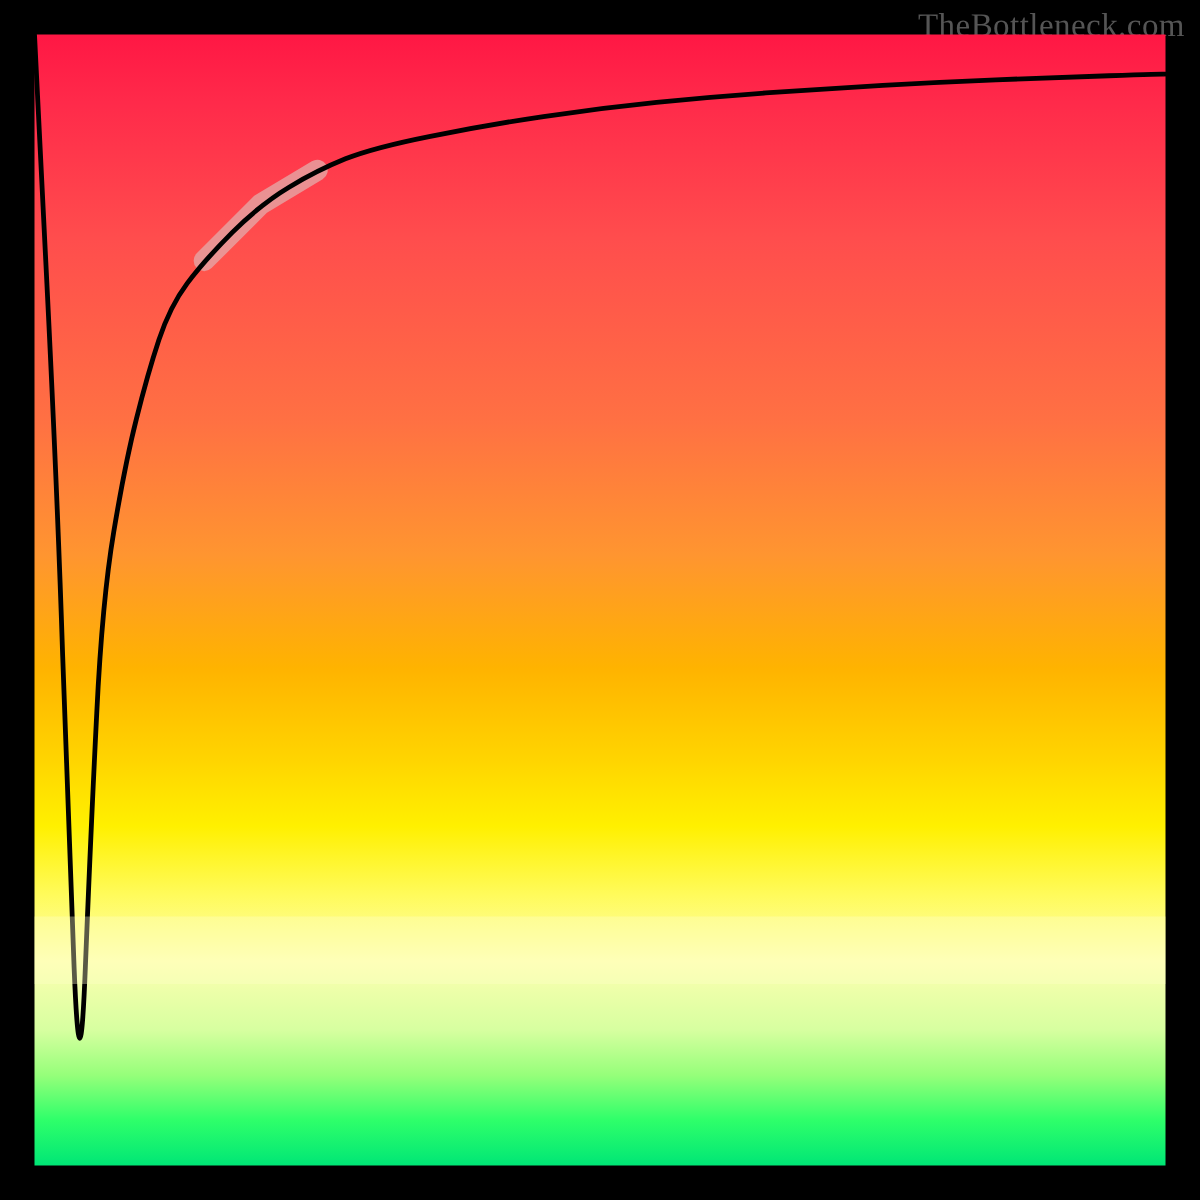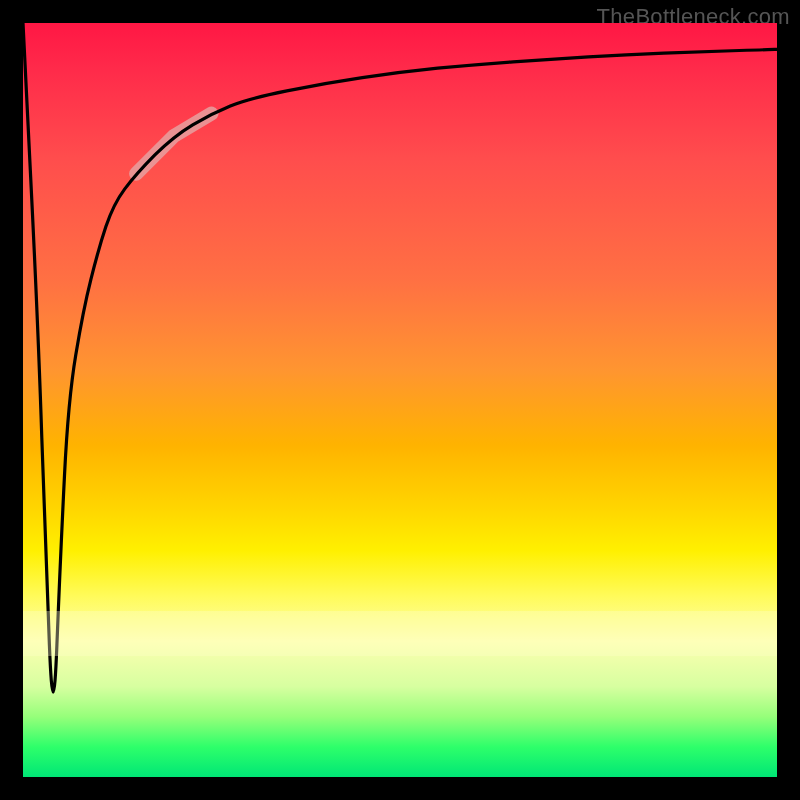--- a/index.html
+++ b/index.html
@@ -8,20 +8,21 @@
     width: 800px;
     height: 800px;
     background: #000;
     font-family: Arial, Helvetica, sans-serif;
     overflow: hidden;
   }
   .stage {
     position: relative;
     width: 800px;
     height: 717px;
+    font-family: Liberation Serif, serif;
   }
   .watermark {
     position: absolute;
     top: 4px;
     right: 10px;
     color: #555;
     font-size: 22px;
     font-weight: 500;
     letter-spacing: 0.3px;
     user-select: none;

